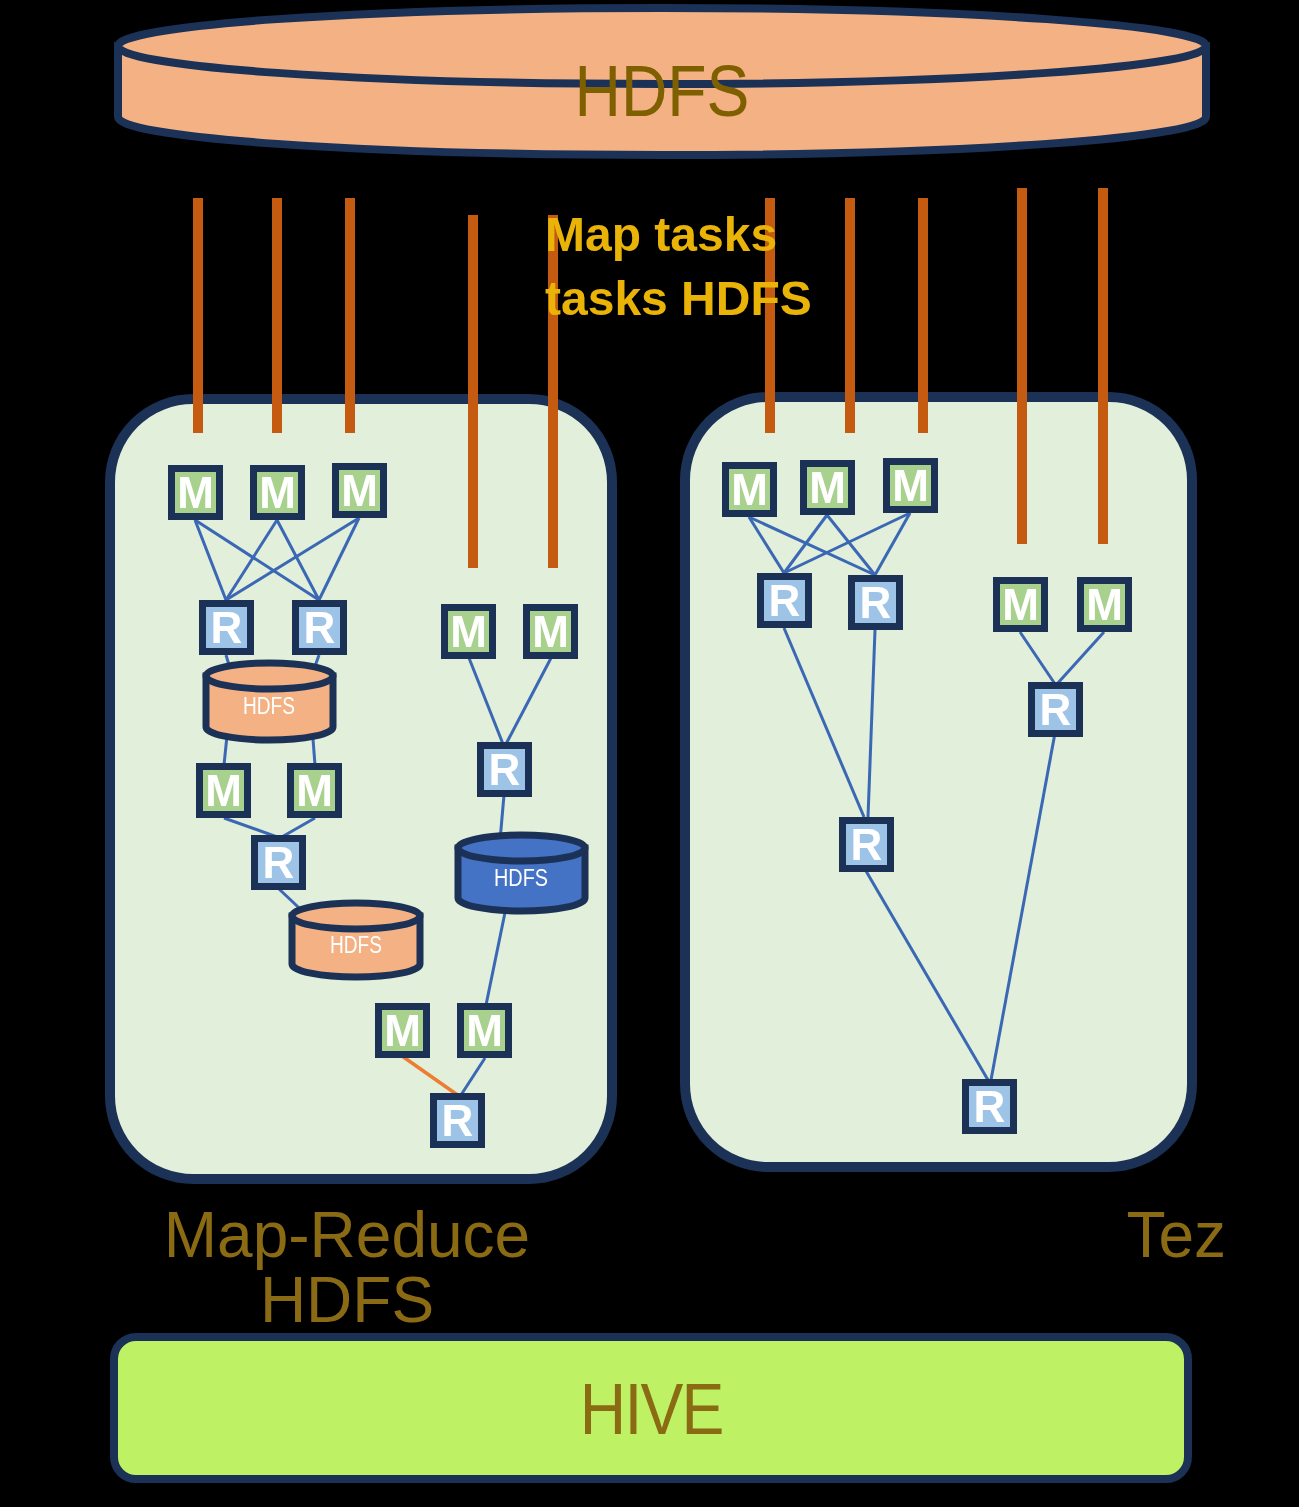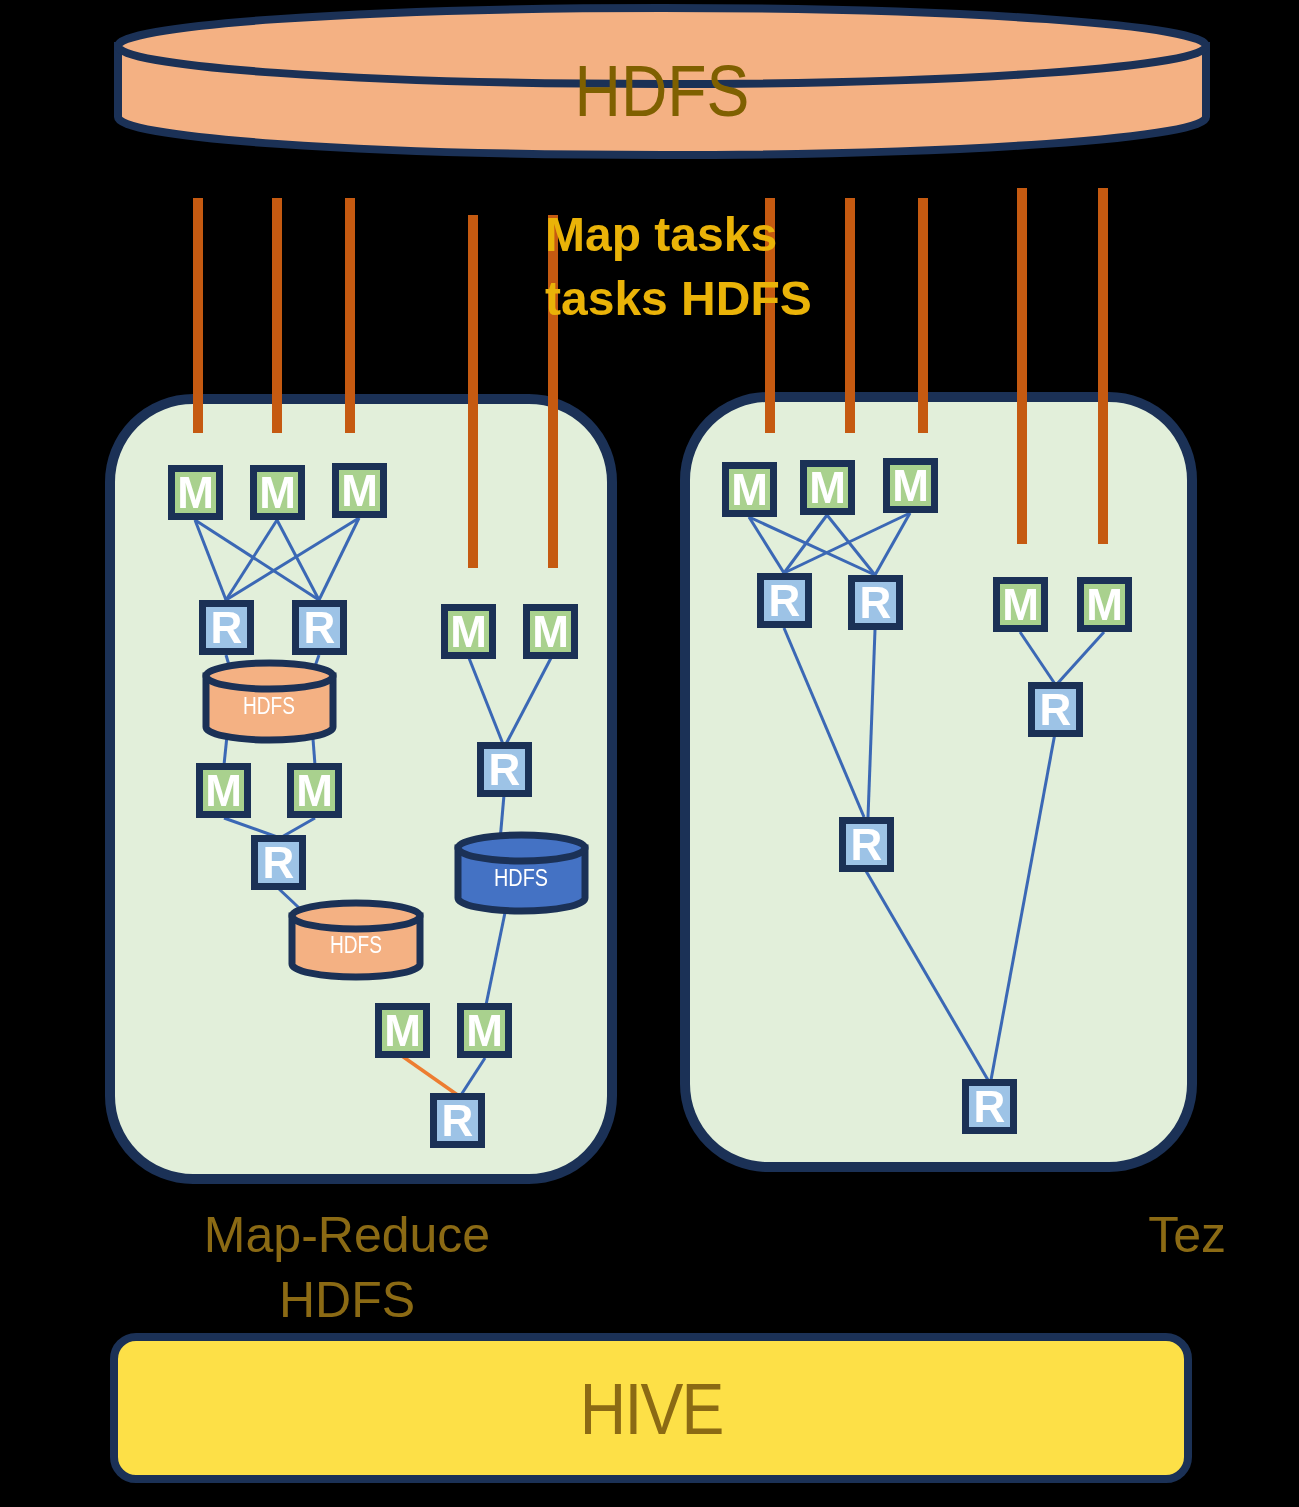--- a/index.html
+++ b/index.html
@@ -9,26 +9,26 @@
   .panel-left{left:105px;top:394px;width:492px;height:770px;}
   .panel-right{left:680px;top:392px;width:497px;height:760px;}
   svg.layer{position:absolute;left:0;top:0;z-index:2;pointer-events:none;}
   .node{position:absolute;z-index:3;width:41px;height:41px;border:7px solid #1B3156;
         display:flex;align-items:center;justify-content:center;
         color:#fff;font-size:44px;font-weight:600;line-height:1;}
   .node.m{background:#A9D18E;}
   .node.r{background:#9DC3E6;}
   .annotation{position:absolute;left:545px;top:203px;z-index:4;color:#eab308;
               font-size:48px;font-weight:bold;line-height:64px;white-space:nowrap;}
-  .caption{position:absolute;z-index:4;color:#8B6A14;font-size:50px;line-height:65px;
+  .caption{position:absolute;z-index:4;color:#8B6A14;font-size:64px;line-height:65px;
            text-align:center;width:550px;}
   .caption-left{left:72px;top:1203px;}
   .caption-right{left:676px;top:1203px;text-align:right;}
   .hive{position:absolute;left:110px;top:1333px;width:1066px;height:134px;z-index:1;
-        background:#fde047;border:8px solid #1B3156;border-radius:26px;
+        background:#bef264;border:8px solid #1B3156;border-radius:26px;
         display:flex;align-items:center;justify-content:center;}
   .hive span{color:#8B6A14;font-size:73px;letter-spacing:-2px;transform:scaleX(0.88);}
   .disk-label{font-size:73px;fill:#7F6000;}
   .cyl-label{font-size:23px;fill:#ffffff;}
 </style>
 </head>
 <body>
 
 <div class="canvas">
 

